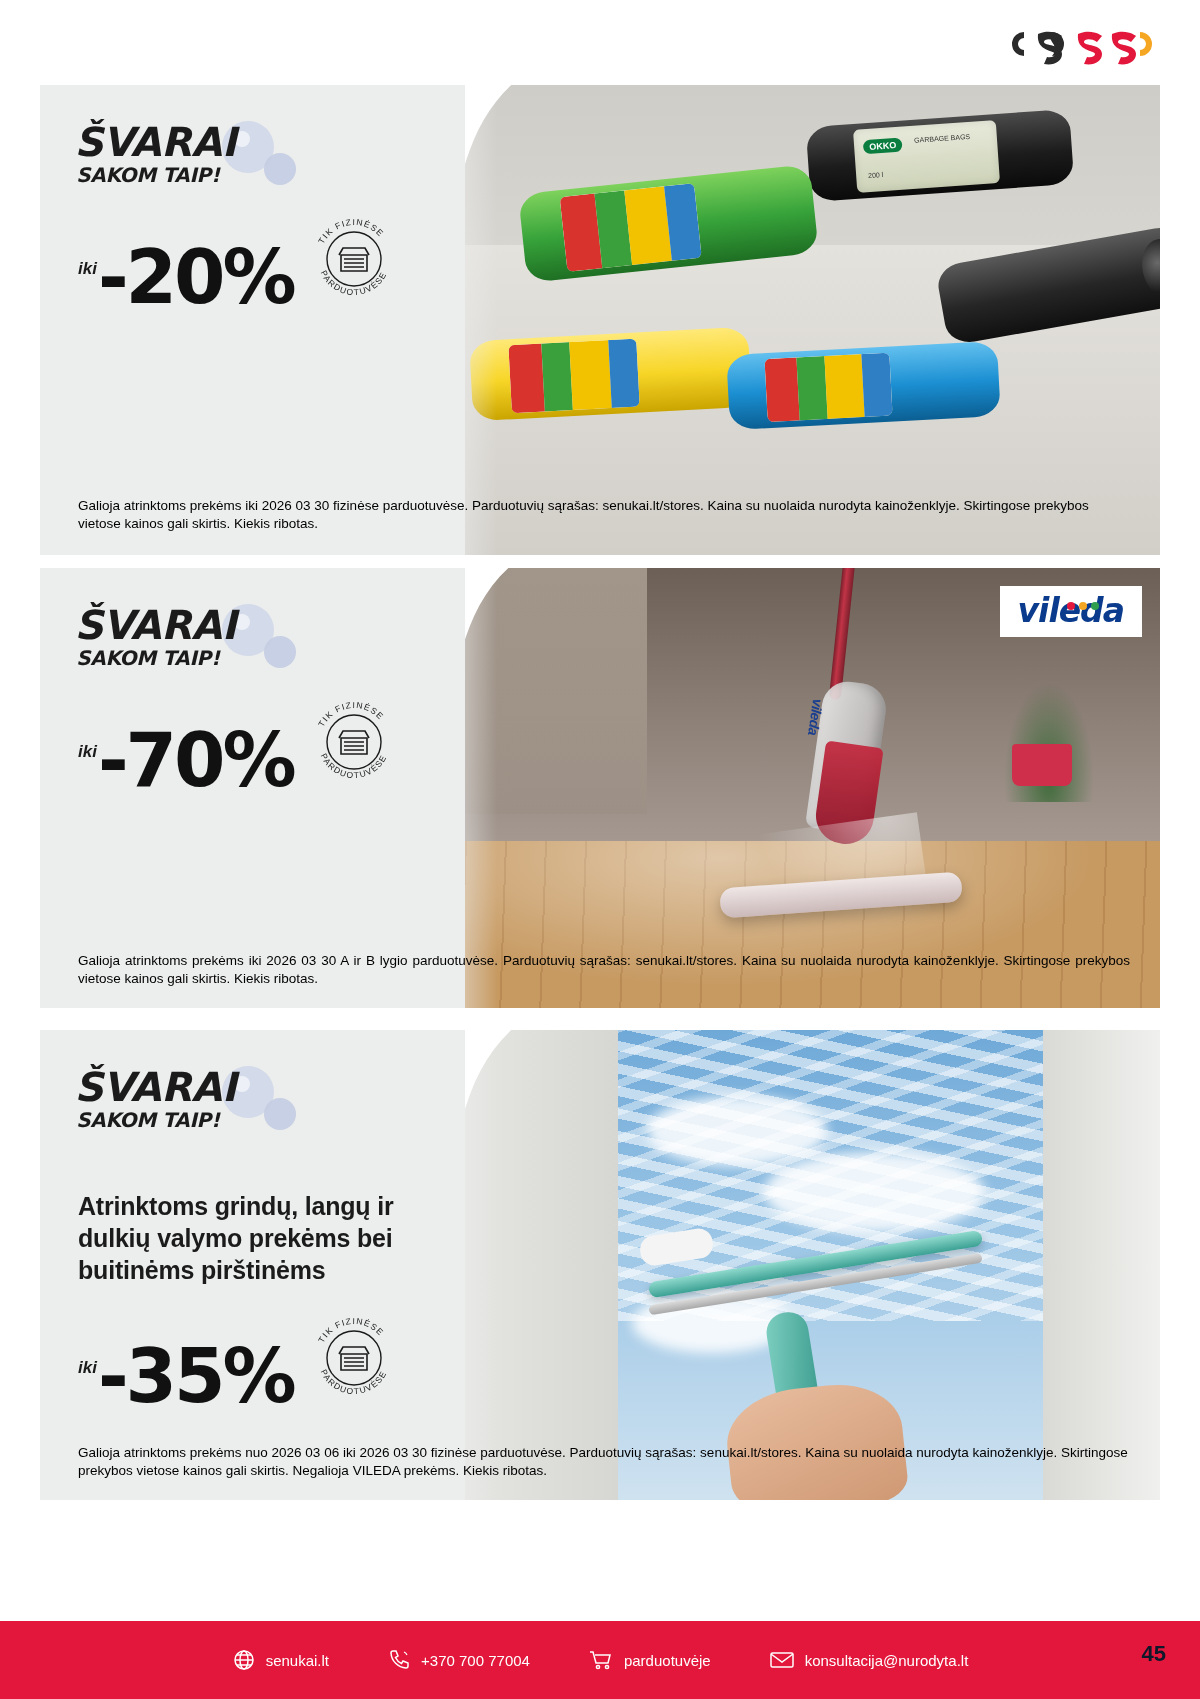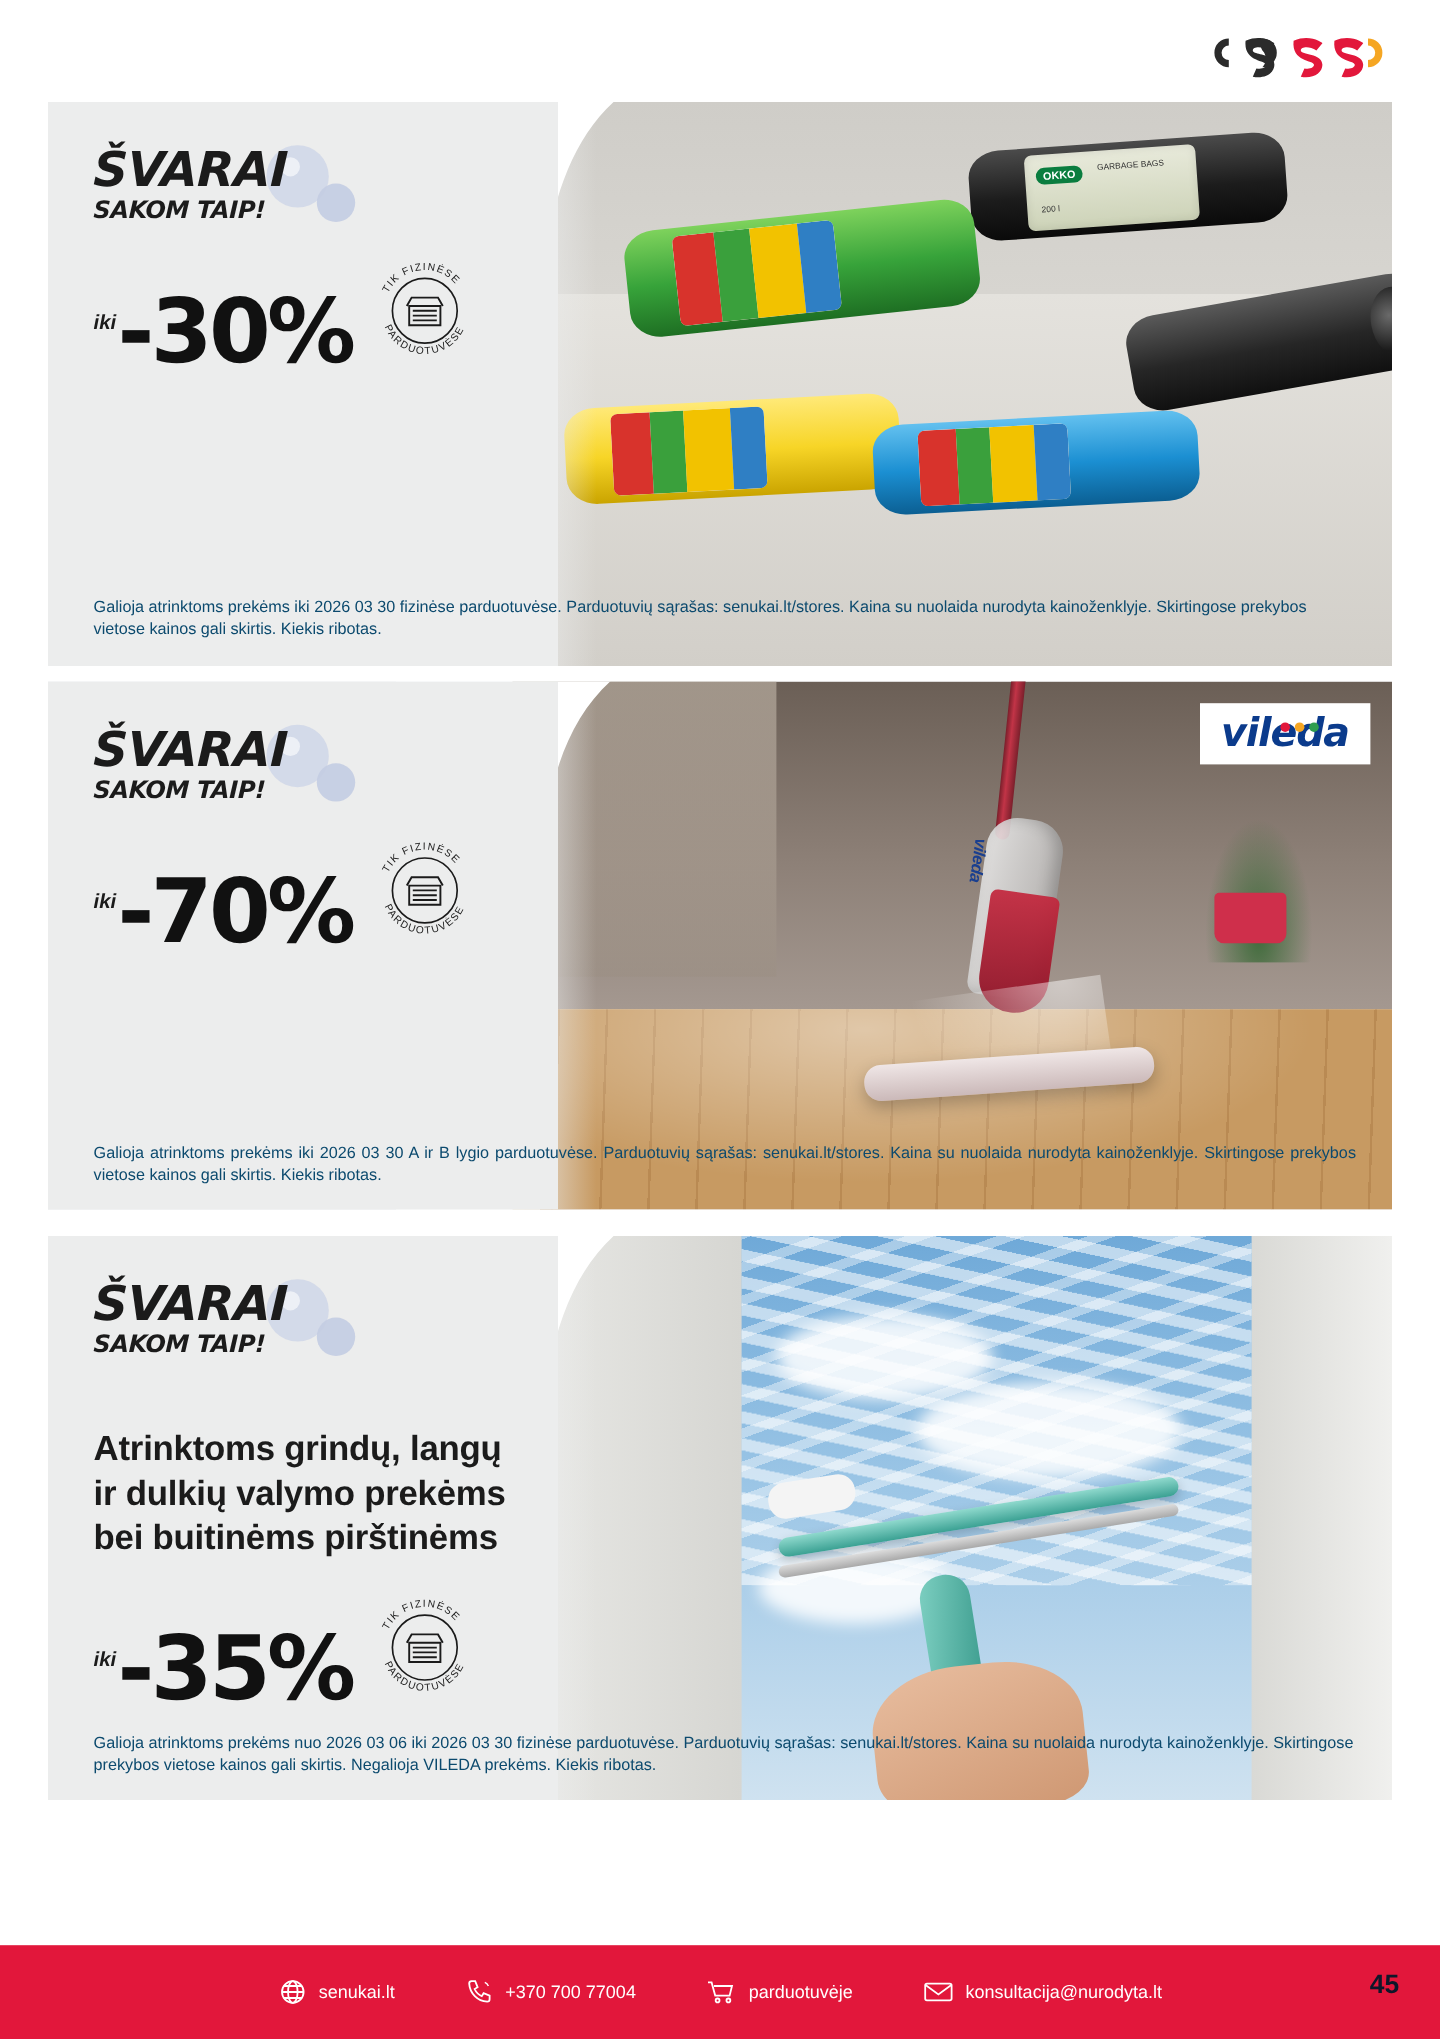--- a/index.html
+++ b/index.html
@@ -114,21 +114,21 @@
 
   .promo-headline {
     margin-top: 52px;
     font-size: 27px;
     font-weight: bold;
     line-height: 1.28;
     color: #1b1b1b;
     letter-spacing: -0.2px;
     max-width: 360px;
   }
-  .promo-3 .promo-headline { margin-top: 58px; font-size: 29px; }
+  .promo-3 .promo-headline { margin-top: 58px; font-size: 25px; }
 
   .discount-row {
     display: flex;
     align-items: flex-end;
     margin-top: 26px;
   }
   .iki-label {
     font-size: 17px;
     font-weight: bold;
     color: #1b1b1b;
@@ -156,21 +156,21 @@
   .stamp svg { position: absolute; left: 0; top: 0; }
 
   
   .promo-note {
     position: absolute;
     left: 38px;
     right: 30px;
     bottom: 0;
     font-size: 13.5px;
     line-height: 1.35;
-    color: #0c4a6e;
+    color: #000000;
     z-index: 4;
   }
   .promo-1 .promo-note { bottom: 22px; }
   .promo-2 .promo-note { bottom: 20px; text-align: justify; }
   .promo-3 .promo-note { bottom: 20px; }
 
   
   .vileda-badge {
     position: absolute;
     right: 18px;
@@ -505,21 +505,21 @@
           <circle cx="62" cy="56" r="16" fill="#c3cce2" opacity="0.9"></circle>
           <circle cx="24" cy="26" r="8" fill="#ffffff" opacity="0.6"></circle>
         </svg>
         <div class="svarai-title">ŠVARAI</div>
         <div class="svarai-sub">SAKOM TAIP!</div>
       </div>
 
 
       <div class="discount-row">
         <span class="iki-label">iki</span>
-        <span class="discount-value">-30%</span>
+        <span class="discount-value">-20%</span>
 
         <div class="stamp">
           <svg width="92" height="92" viewBox="0 0 92 92">
             <defs>
               <path id="arcTop1" d="M 12 46 A 34 34 0 0 1 80 46"></path>
               <path id="arcBot1" d="M 10 46 A 36 36 0 0 0 82 46"></path>
             </defs>
             <circle cx="46" cy="46" r="27" fill="none" stroke="#1b1b1b" stroke-width="1.4"></circle>
             <text font-size="8.5" font-family="Liberation Sans, sans-serif" fill="#1b1b1b" letter-spacing="1.2">
               <textPath href="#arcTop1" startOffset="14%">TIK FIZINĖSE</textPath>

